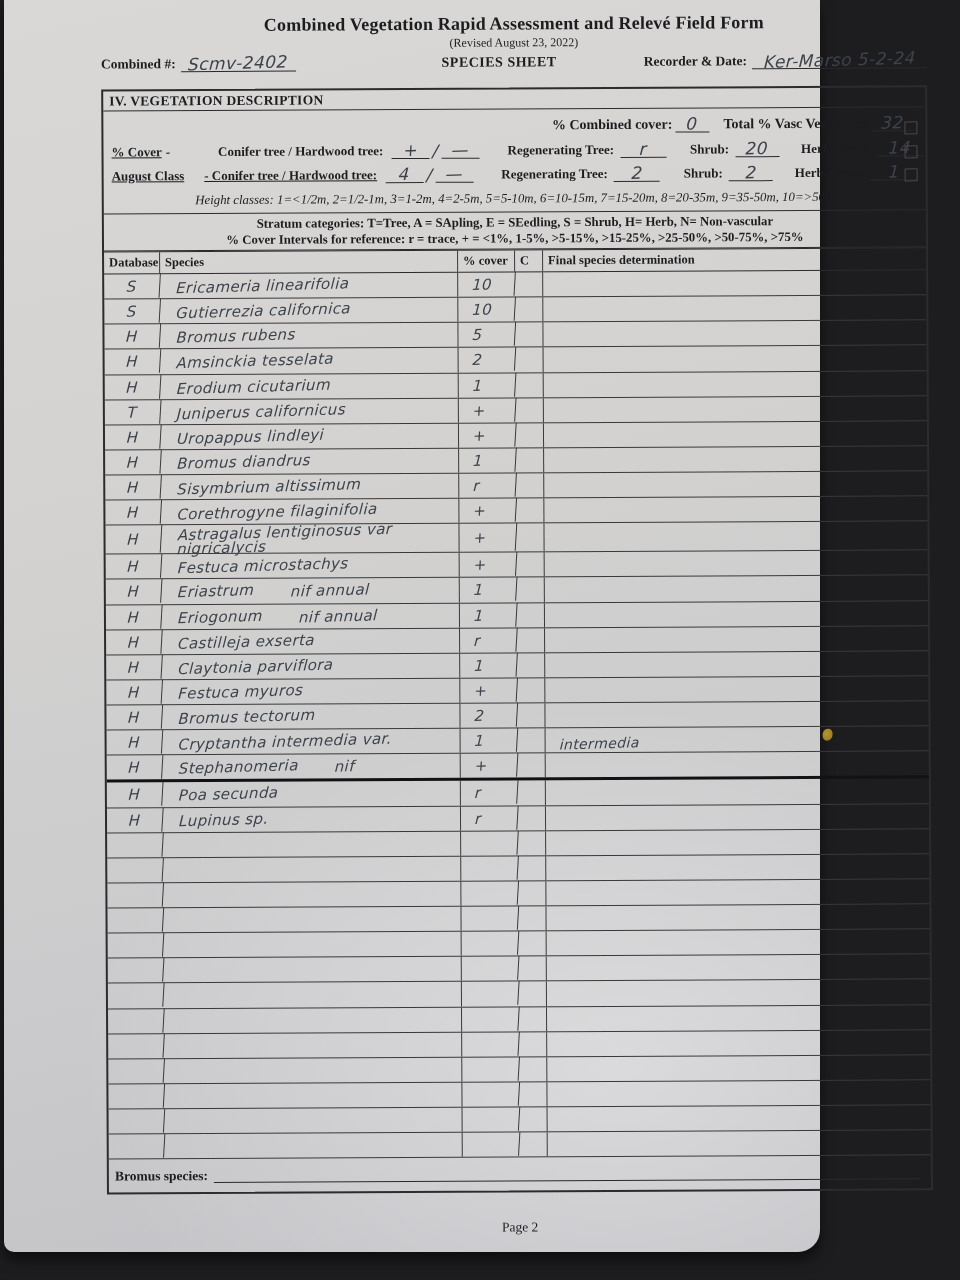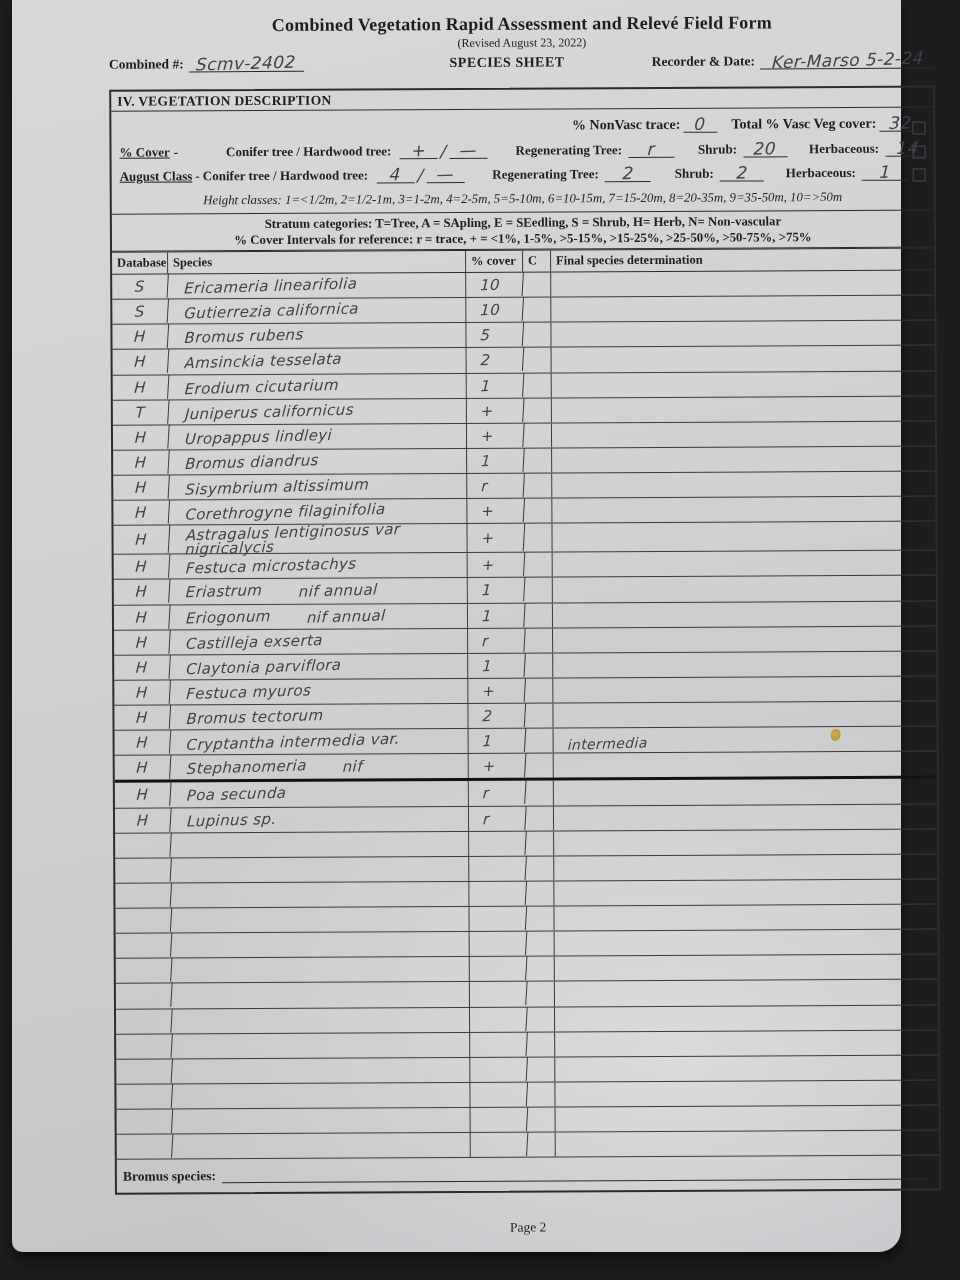--- a/index.html
+++ b/index.html
@@ -4,21 +4,21 @@
 <style>
   html,body{margin:0;padding:0;}
   body{
     width:960px;height:1280px;overflow:hidden;
     background:#1d1d20;
     font-family:"Liberation Serif",serif;
     color:#1d1d20;
     position:relative;
   }
   .paper{
-    position:absolute;left:12px;top:0;width:889px;height:1252px;
+    position:absolute;left:4px;top:0;width:816px;height:1252px;
     background:
       radial-gradient(ellipse 900px 600px at 75% 85%, rgba(255,255,255,.35), rgba(255,255,255,0) 60%),
       linear-gradient(168deg,#d9d8d6 0%,#d3d2d0 38%,#cbcbcd 70%,#c2c2c6 100%);
     border-radius:0 0 22px 10px;
     box-shadow:0 8px 14px rgba(0,0,0,.55);
   }
   .content{position:absolute;inset:0;transform:rotate(-0.3deg);}
   .bold{font-weight:bold;}
   .title{margin-top:14px;text-align:center;font-weight:bold;font-size:18px;letter-spacing:.2px;width:826px;margin-left:100px;}
   .revision{text-align:center;font-size:12px;width:826px;margin-left:100px;margin-top:1px;}
@@ -88,21 +88,21 @@
       <div class="rec">
         <span class="bold">Recorder &amp; Date:</span>
         <span class="blank" style="min-width:175px;margin-left:5px;"><span class="hw hw-lg">Ker-Marso  5-2-24</span></span>
       </div>
     </div>
 
     <div class="main-box">
       <div class="sec-title">IV.  VEGETATION DESCRIPTION</div>
 
       <div class="line nonvasc">
-        <span class="bold">% NonVasc trace:</span>
+        <span class="bold">% Combined cover:</span>
         <span class="blank" style="min-width:34px;margin-left:3px;"><span class="hw hw-lg">0</span></span>
         <span class="bold" style="margin-left:14px;text-align:center;">Total % Vasc Veg cover:</span>
         <span class="blank" style="min-width:42px;margin-left:3px;"><span class="hw hw-lg">32</span></span>
       </div>
 
       <div class="line cover-row">
         <span class="lbl-u">% Cover</span>
         <span class="bold" style="margin-left:4px;">-</span>
         <span class="bold" style="margin-left:48px;">Conifer tree / Hardwood tree:</span>
         <span class="blank" style="min-width:38px;margin-left:8px;"><span class="hw hw-lg">+</span></span>
@@ -111,21 +111,21 @@
         <span class="bold" style="margin-left:28px;">Regenerating Tree:</span>
         <span class="blank" style="min-width:46px;margin-left:6px;"><span class="hw hw-lg">r</span></span>
         <span class="bold" style="margin-left:24px;">Shrub:</span>
         <span class="blank" style="min-width:44px;margin-left:6px;"><span class="hw hw-lg">20</span></span>
         <span class="bold" style="margin-left:22px;">Herbaceous:</span>
         <span class="blank" style="min-width:46px;margin-left:6px;"><span class="hw hw-lg">14</span></span>
       </div>
 
       <div class="line height-row">
         <span class="lbl-u">August Class</span>
-        <span class="bold" style="margin-left:3px;">- Conifer tree / Hardwood tree:</span>
+        <span class="bold" style="margin-left:20px;text-decoration:underline;">- Conifer tree / Hardwood tree:</span>
         <span class="blank" style="min-width:38px;margin-left:8px;"><span class="hw hw-lg">4</span></span>
         <span class="hw hw-lg" style="margin:0 3px;">/</span>
         <span class="blank" style="min-width:38px;"><span class="hw hw-lg">—</span></span>
         <span class="bold" style="margin-left:28px;">Regenerating Tree:</span>
         <span class="blank" style="min-width:46px;margin-left:6px;"><span class="hw hw-lg">2</span></span>
         <span class="bold" style="margin-left:24px;">Shrub:</span>
         <span class="blank" style="min-width:44px;margin-left:6px;"><span class="hw hw-lg">2</span></span>
         <span class="bold" style="margin-left:22px;">Herbaceous:</span>
         <span class="blank" style="min-width:46px;margin-left:6px;"><span class="hw hw-lg">1</span></span>
       </div>

